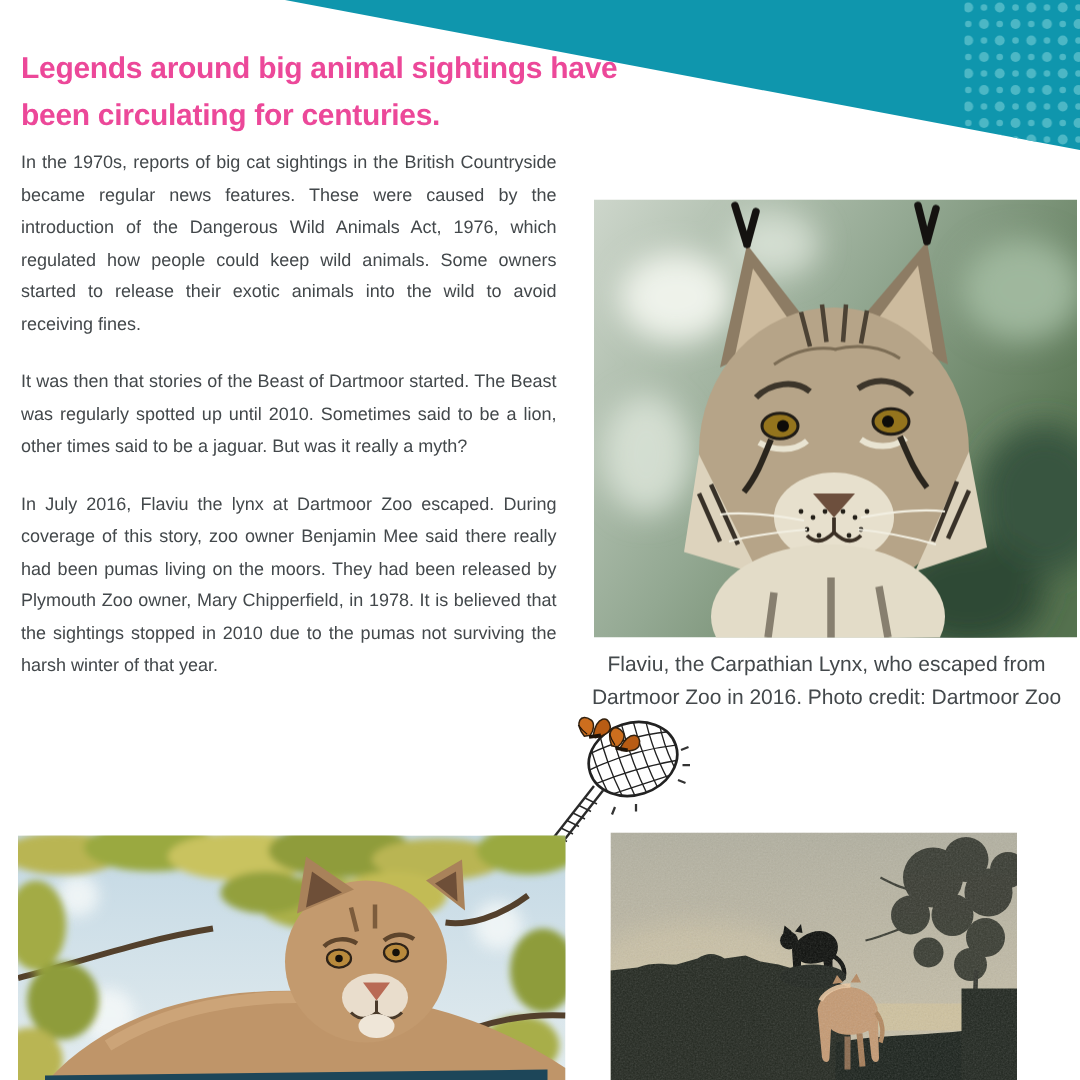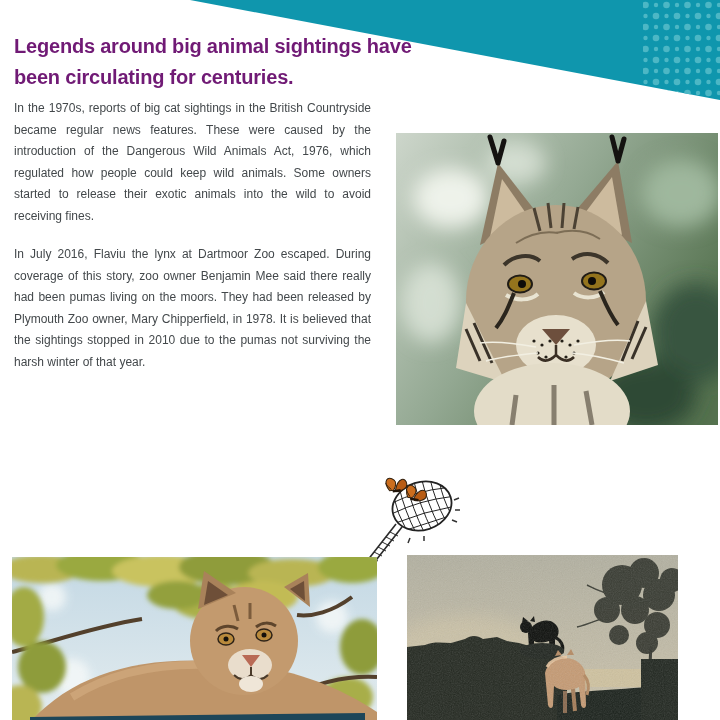--- a/index.html
+++ b/index.html
@@ -3,21 +3,21 @@
 <meta charset="utf-8">
 <style>
   html,body{margin:0;padding:0;background:#e8e8e8;}
   .page{
     position:relative;width:720px;height:720px;background:#ffffff;
     overflow:hidden;font-family:"Liberation Sans",sans-serif;
   }
   .band{position:absolute;left:0;top:0;width:720px;height:104px;}
   .title{
     position:absolute;left:14px;top:31px;width:408px;margin:0;
-    font-size:20px;line-height:31px;font-weight:bold;color:#701a75;
+    font-size:20px;line-height:31px;font-weight:bold;color:#ec4899;
     letter-spacing:-0.2px;
   }
   .article{position:absolute;left:14px;top:98px;width:357px;}
   .article p{
     margin:0 0 17px 0;font-size:12px;line-height:21.5px;color:#43484b;
     text-align:justify;
   }
   .lynx-fig{position:absolute;left:396px;top:133px;width:322px;margin:0;}
   .lynx-fig svg{display:block;width:322px;height:292px;}
   .lynx-cap{
@@ -49,20 +49,21 @@
         </clipPath>
     </defs>
     <path d="M190,0 L720,0 L720,100 Z" fill="#0f96ad"></path>
     <rect x="643" y="-2" width="77" height="106" fill="url(#dotp)" clip-path="url(#bandClip)"></rect>
   </svg>
 
   <h1 class="title">Legends around big animal sightings have been circulating for centuries.</h1>
 
   <div class="article">
     <p>In the 1970s, reports of big cat sightings in the British Countryside became regular news features. These were caused by the introduction of the Dangerous Wild Animals Act, 1976, which regulated how people could keep wild animals. Some owners started to release their exotic animals into the wild to avoid receiving fines.</p>
+    <p>It was then that stories of the Beast of Dartmoor started. The Beast was regularly spotted up until 2010. Sometimes said to be a lion, other times said to be a jaguar. But was it really a myth?</p>
     <p>In July 2016, Flaviu the lynx at Dartmoor Zoo escaped. During coverage of this story, zoo owner Benjamin Mee said there really had been pumas living on the moors. They had been released by Plymouth Zoo owner, Mary Chipperfield, in 1978. It is believed that the sightings stopped in 2010 due to the pumas not surviving the harsh winter of that year.</p>
   </div>
 
   <figure class="lynx-fig">
     <svg viewBox="0 0 322 292" aria-hidden="true">
       <defs>
         <linearGradient id="gSky" x1="0" y1="0" x2="1" y2="0.6">
           <stop offset="0" stop-color="#cdd6cb"></stop>
             <stop offset="0.5" stop-color="#93a892"></stop>
             <stop offset="1" stop-color="#55724f"></stop>
@@ -118,20 +119,21 @@
             <circle cx="178" cy="220" r="1.6"></circle>
         </g>
         <path d="M146,196 L174,196 L160,212 Z" fill="#6d4f3d"></path>
         <path d="M160,212 L160,222 M160,222 C152,230 146,228 142,224 M160,222 C168,230 174,228 178,224" stroke="#3a2f24" stroke-width="2.5" fill="none"></path>
         <ellipse cx="156" cy="278" rx="78" ry="48" fill="#e3dcc8"></ellipse>
         <path d="M120,262 L116,292 M190,258 L196,292 M158,252 L158,292" stroke="#4a4134" stroke-width="5" opacity="0.6" fill="none"></path>
         <path d="M140,214 C118,210 100,208 84,210 M142,220 C120,222 104,224 90,228 M178,212 C200,208 218,206 234,208 M176,220 C198,222 214,226 228,230" stroke="#f2efe2" stroke-width="1.5" fill="none"></path>
       </g>
     </svg>
   </figure>
+  <figcaption class="lynx-cap">Flaviu, the Carpathian Lynx, who escaped from Dartmoor Zoo in 2016. Photo credit: Dartmoor Zoo</figcaption>
 
   <svg class="net" viewBox="0 0 110 104" aria-hidden="true">
     <g stroke="#2a2a2a" fill="none">
       <path d="M10,98 L46,52" stroke-width="1.6"></path>
       <path d="M16,101 L52,55" stroke-width="1.6"></path>
       <path d="M12,95 L20,99 M16,90 L24,94 M20,85 L28,89 M24,80 L32,84 M28,75 L36,79 M32,70 L40,74 M36,65 L44,69 M40,60 L48,64" stroke-width="1"></path>
     </g>
     <g transform="rotate(-18 72 34)">
       <defs>
           <clipPath id="bagClip">

